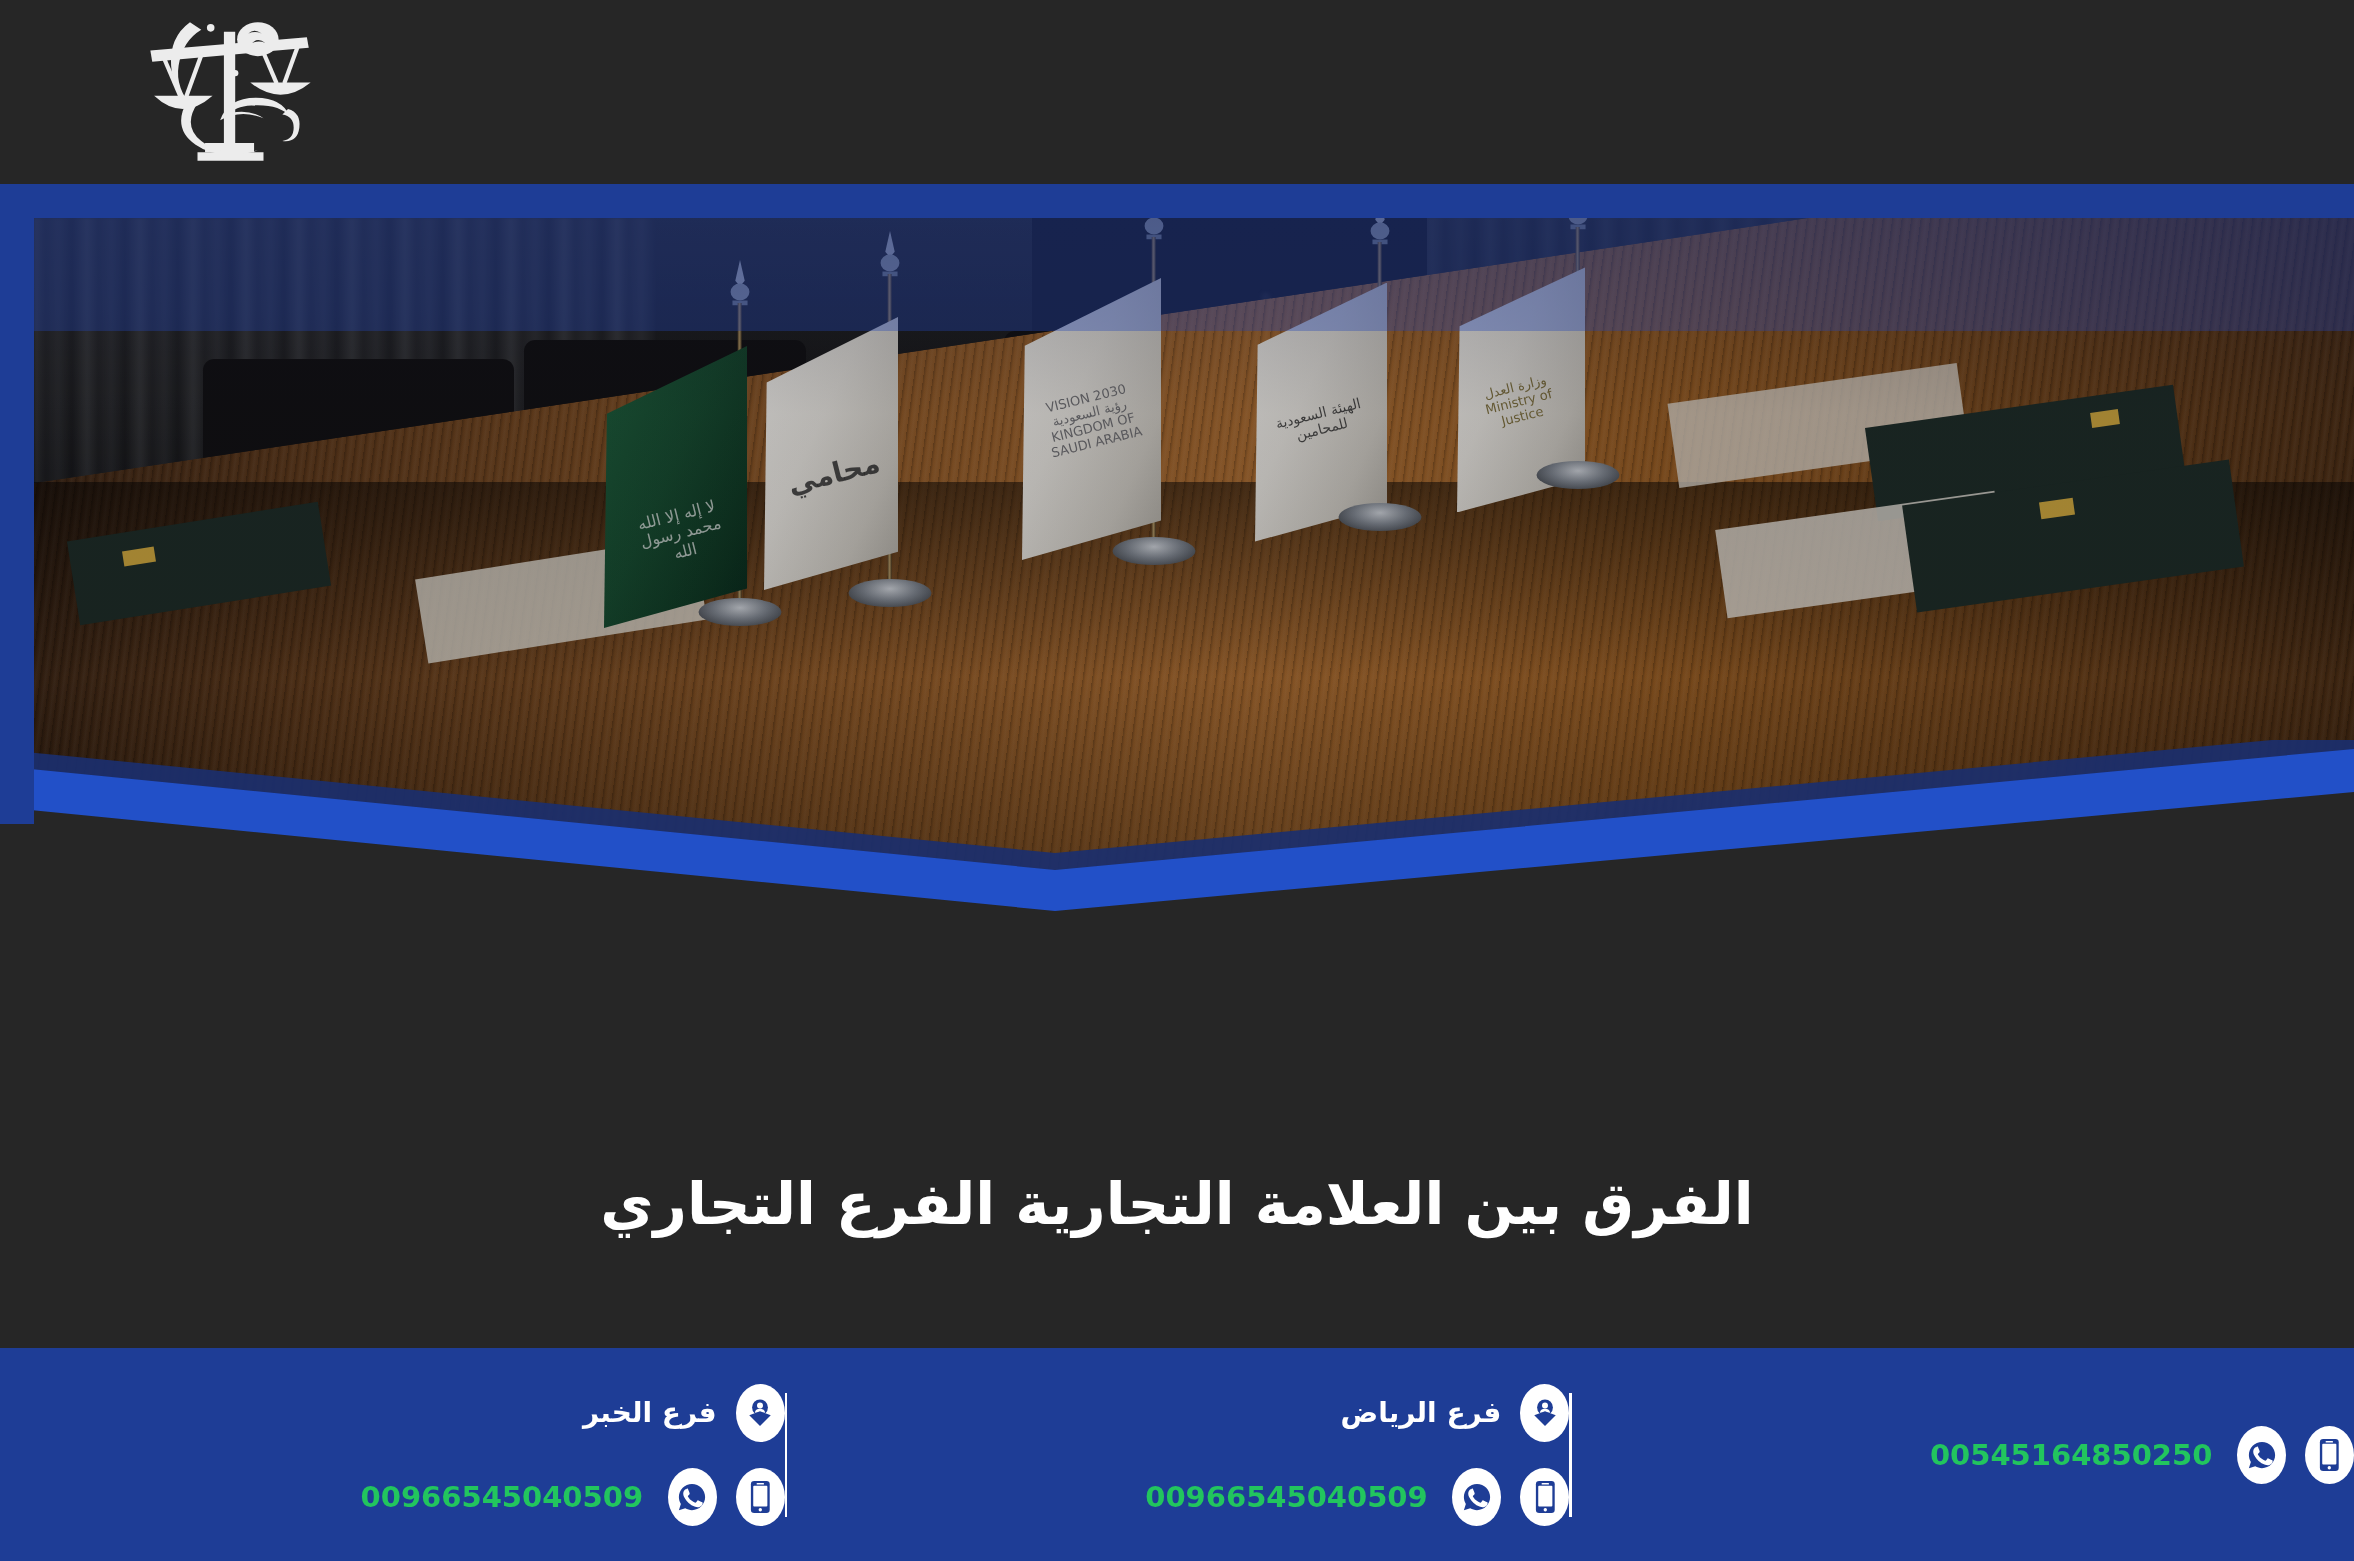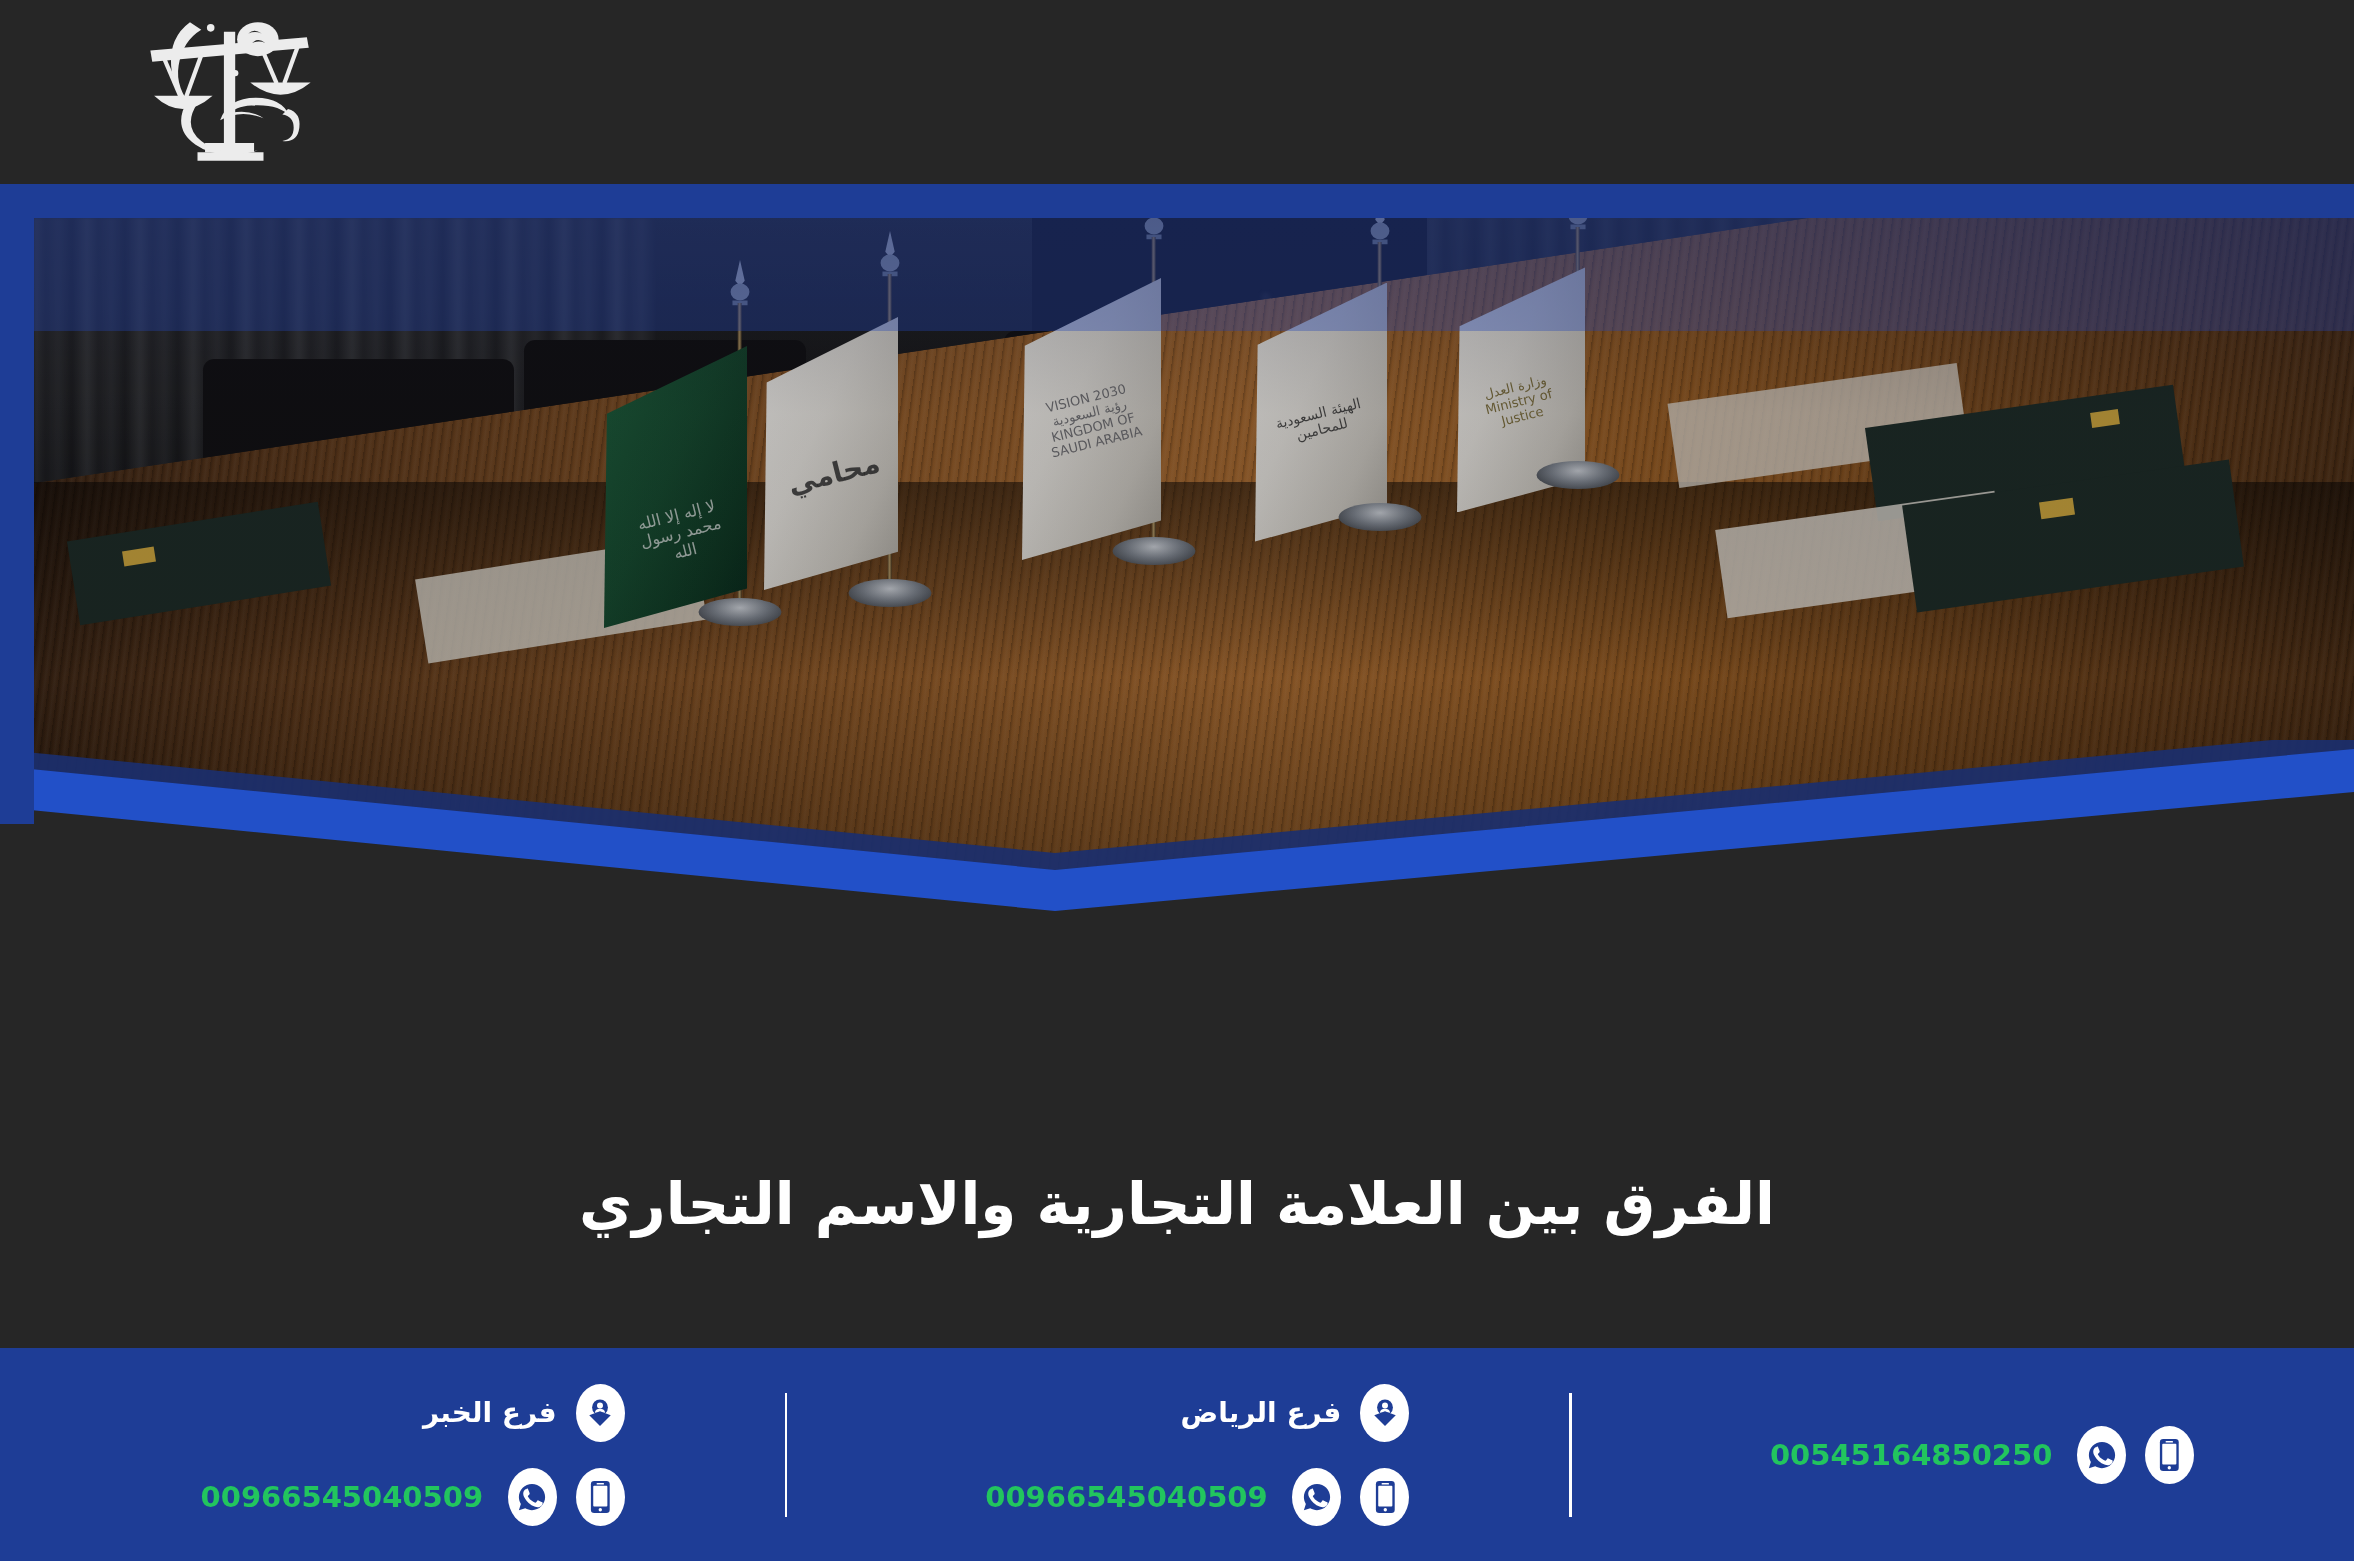--- a/index.html
+++ b/index.html
@@ -229,21 +229,20 @@
     align-items:center;
     direction:rtl;
   }
   .fcol{
     flex:1 1 0;
     position:relative;
     height:100%;
     display:flex;flex-direction:column;
     justify-content:center;
     align-items:flex-start;
-    padding-right:160px;
     box-sizing:border-box;
   }
   .fdiv{
     width:0;flex:0 0 0;
     height:100%;position:relative;
   }
   .fdiv::before{
     content:"";position:absolute;left:0;top:50%;
     transform:translateY(-50%);
     width:2.8px;height:124px;background:#ffffff;
@@ -430,21 +429,21 @@
     </div>
   </div>
 
   <div class="chev chev-stripe2"></div>
   <div class="chev chev-cut"></div>
   <div class="chev chev-stripe"></div>
   <div class="chev-left-edge"></div>
 </div>
 
 <div class="title-zone">
-  <h1 class="title">الفرق بين العلامة التجارية والاسم التجاري</h1>
+  <h1 class="title">الفرق بين العلامة التجارية الفرع التجاري</h1>
 </div>
 
 <div class="footer">
 
   <div class="fcol">
     <div class="frow">
       <span class="fico">
         <svg width="22.6" height="34" viewBox="0 0 24 36">
           <rect x="2" y="1" width="20" height="34" rx="3.5" fill="#1E3D96"></rect>
           <rect x="4.5" y="6" width="15" height="22" rx="1" fill="#ffffff"></rect>

